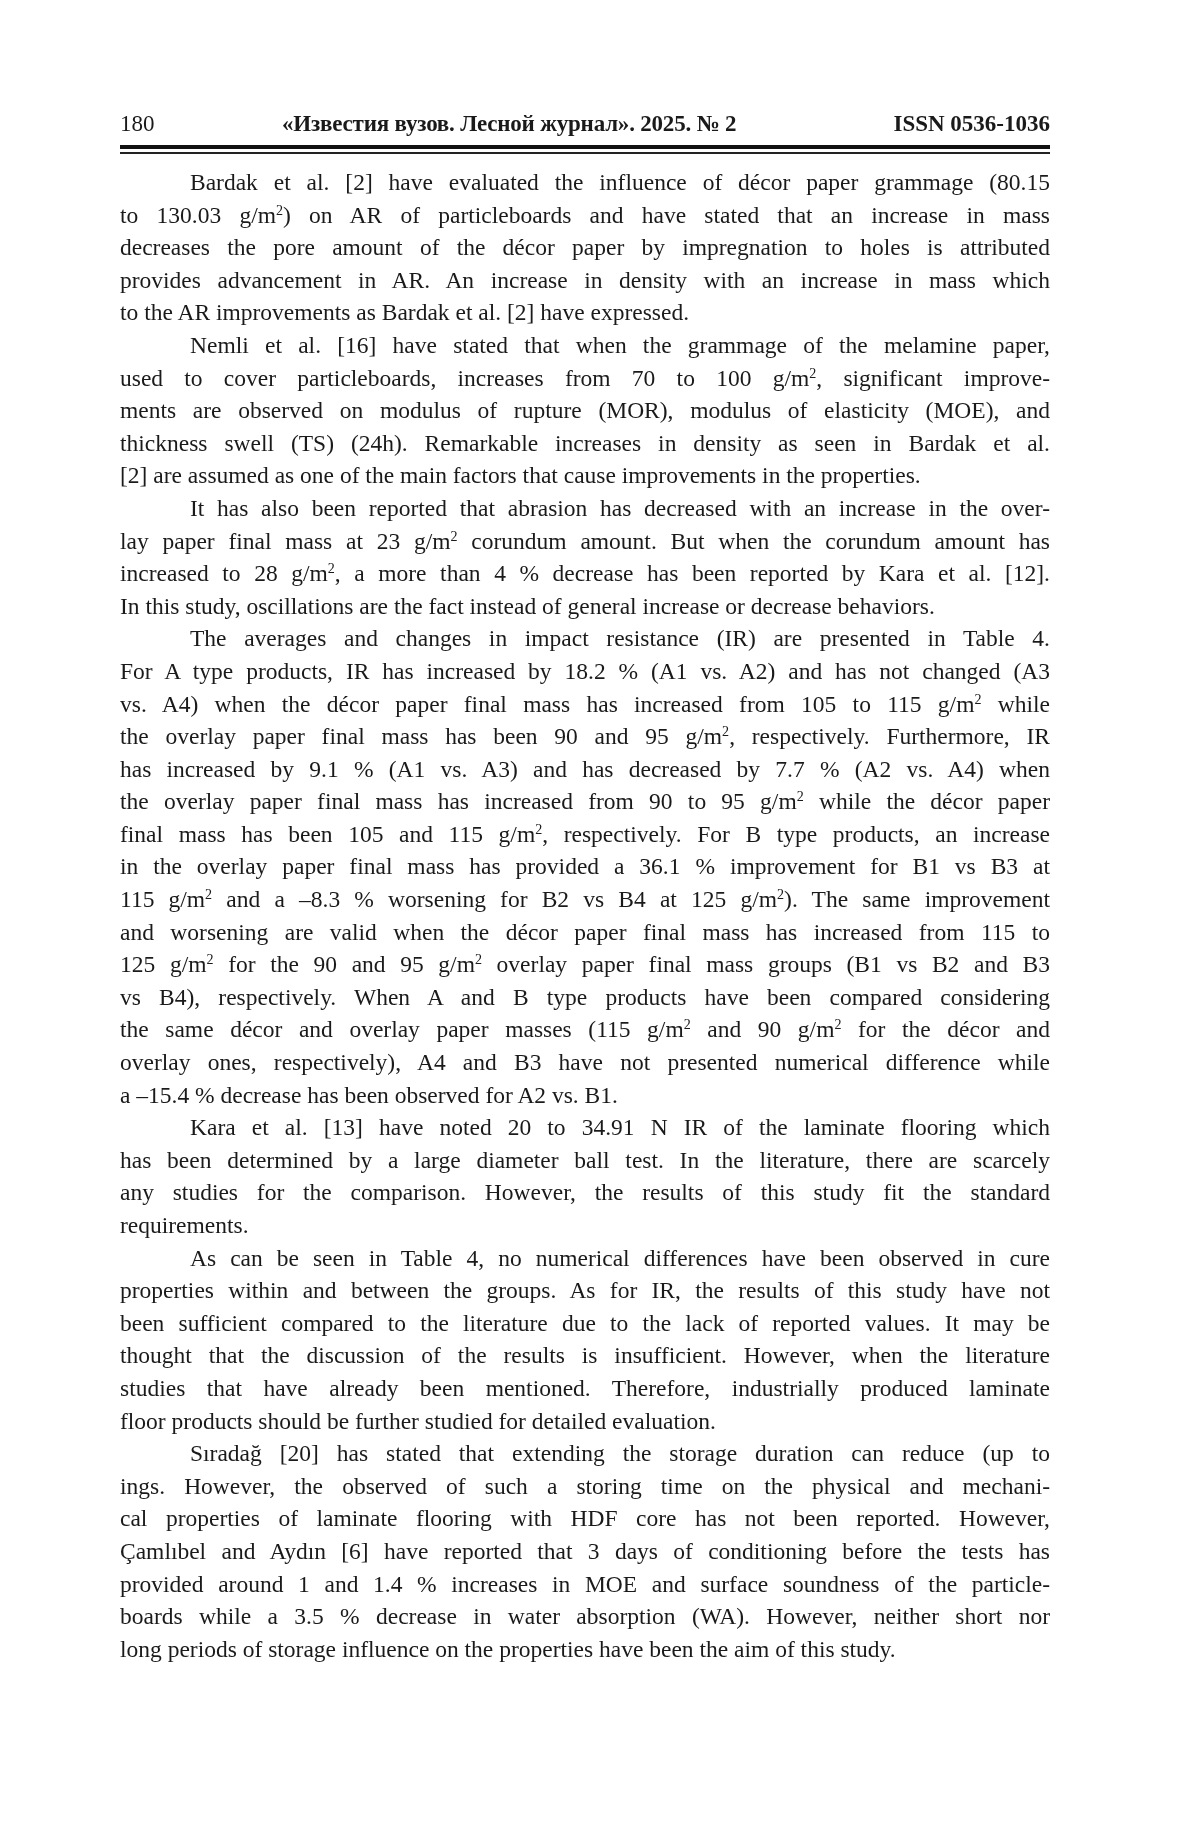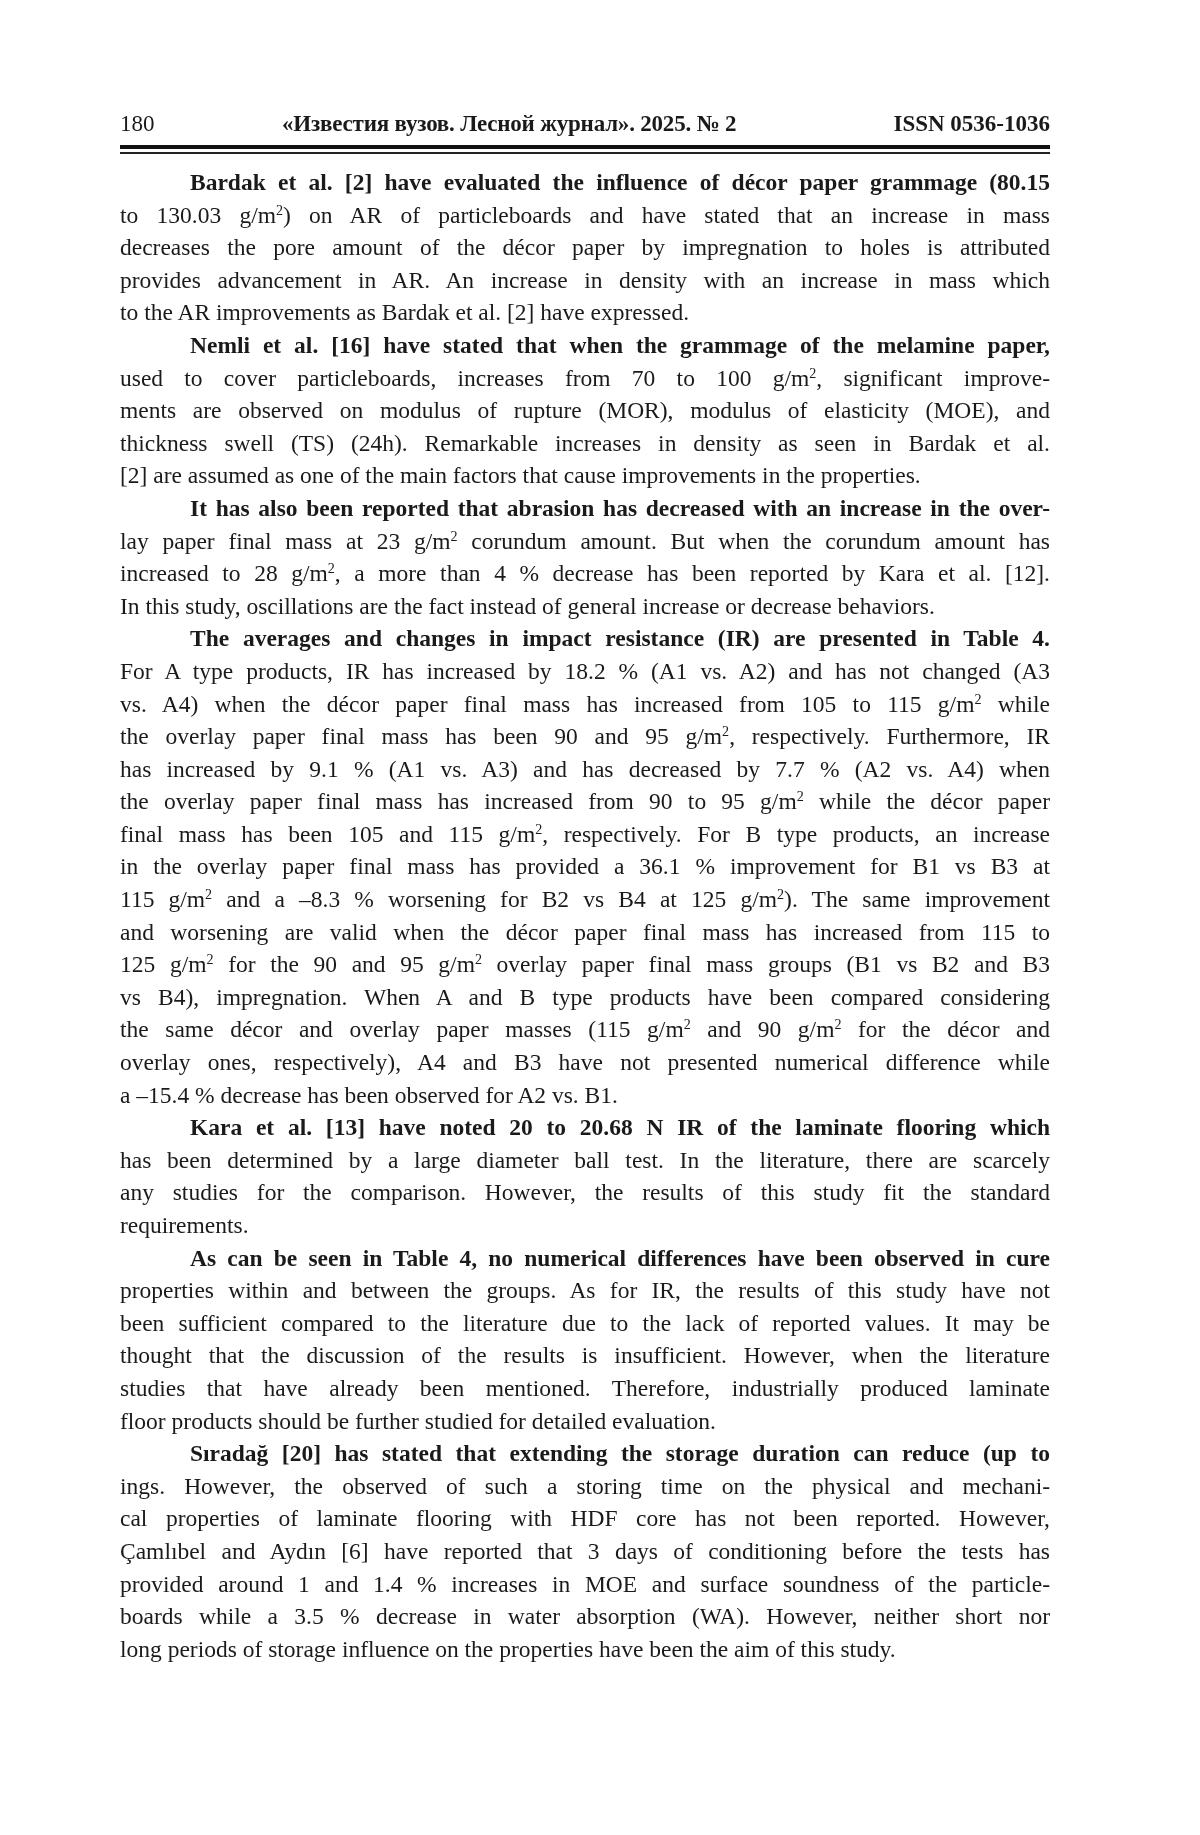--- a/index.html
+++ b/index.html
@@ -76,21 +76,20 @@
       display: block;
       height: 32.6px;
       line-height: 32.6px;
       white-space: nowrap;
       text-align: justify;
       text-align-last: justify;
       overflow: visible;
     }
     .line.indent {
       padding-left: 70px;
-      font-weight: bold;
     }
     .line.last {
       text-align-last: left;
     }
     sup {
       font-size: 0.6em;
       line-height: 0;
       vertical-align: 0.55em;
     }
   </style>
@@ -133,27 +132,27 @@
         <span class="line">For A type products, IR has increased by 18.2 % (A1 vs. A2) and has not changed (A3</span>
         <span class="line">vs. A4) when the décor paper final mass has increased from 105 to 115 g/m<sup>2</sup> while</span>
         <span class="line">the overlay paper final mass has been 90 and 95 g/m<sup>2</sup>, respectively. Furthermore, IR</span>
         <span class="line">has increased by 9.1 % (A1 vs. A3) and has decreased by 7.7 % (A2 vs. A4) when</span>
         <span class="line">the overlay paper final mass has increased from 90 to 95 g/m<sup>2</sup> while the décor paper</span>
         <span class="line">final mass has been 105 and 115 g/m<sup>2</sup>, respectively. For B type products, an increase</span>
         <span class="line">in the overlay paper final mass has provided a 36.1 % improvement for B1 vs B3 at</span>
         <span class="line">115 g/m<sup>2</sup> and a –8.3 % worsening for B2 vs B4 at 125 g/m<sup>2</sup>). The same improvement</span>
         <span class="line">and worsening are valid when the décor paper final mass has increased from 115 to</span>
         <span class="line">125 g/m<sup>2</sup> for the 90 and 95 g/m<sup>2</sup> overlay paper final mass groups (B1 vs B2 and B3</span>
-        <span class="line">vs B4), impregnation. When A and B type products have been compared considering</span>
+        <span class="line">vs B4), respectively. When A and B type products have been compared considering</span>
         <span class="line">the same décor and overlay paper masses (115 g/m<sup>2</sup> and 90 g/m<sup>2</sup> for the décor and</span>
         <span class="line">overlay ones, respectively), A4 and B3 have not presented numerical difference while</span>
         <span class="line last">a –15.4 % decrease has been observed for A2 vs. B1.</span>
       </div>
       <div>
-        <span class="line indent">Kara et al. [13] have noted 20 to 20.68 N IR of the laminate flooring which</span>
+        <span class="line indent">Kara et al. [13] have noted 20 to 34.91 N IR of the laminate flooring which</span>
         <span class="line">has been determined by a large diameter ball test. In the literature, there are scarcely</span>
         <span class="line">any studies for the comparison. However, the results of this study fit the standard</span>
         <span class="line last">requirements.</span>
       </div>
       <div>
         <span class="line indent">As can be seen in Table 4, no numerical differences have been observed in cure</span>
         <span class="line">properties within and between the groups. As for IR, the results of this study have not</span>
         <span class="line">been sufficient compared to the literature due to the lack of reported values. It may be</span>
         <span class="line">thought that the discussion of the results is insufficient. However, when the literature</span>
         <span class="line">studies that have already been mentioned. Therefore, industrially produced laminate</span>

